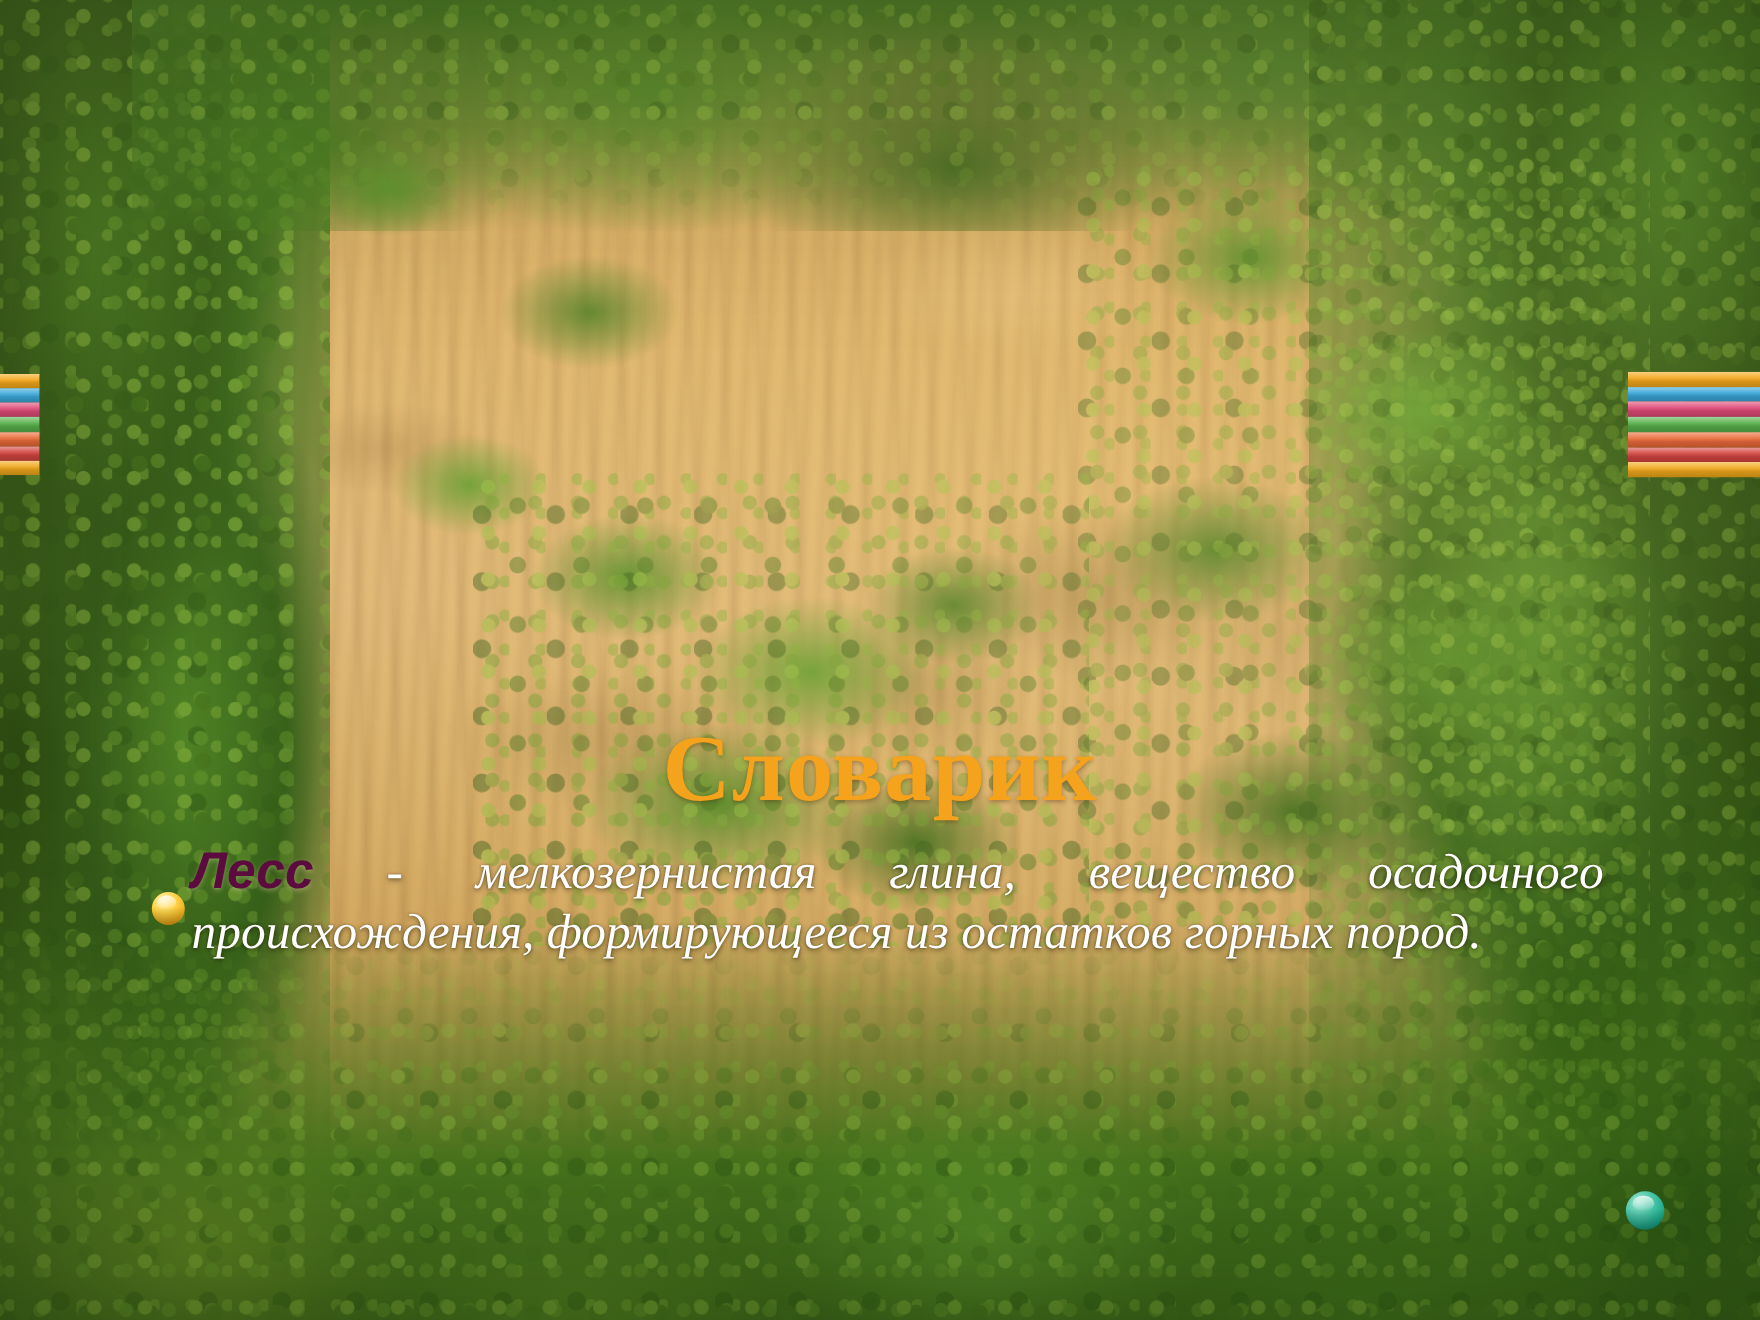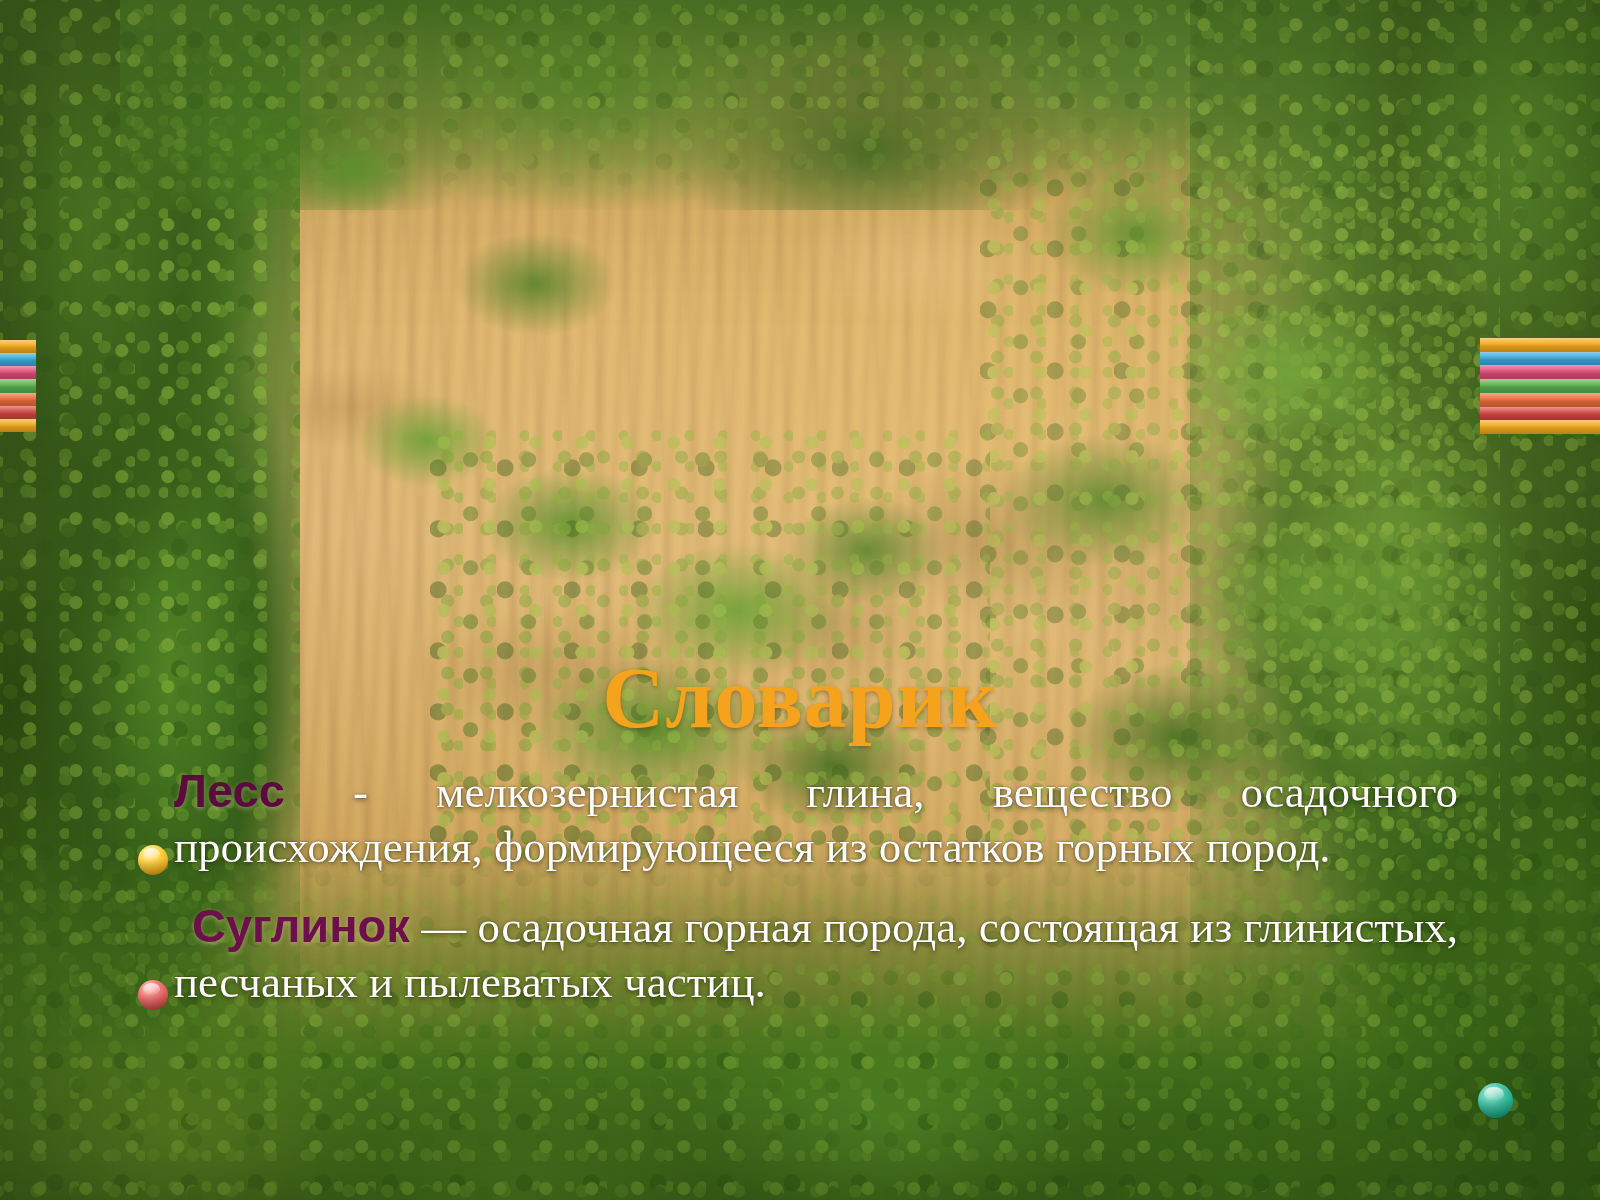--- a/index.html
+++ b/index.html
@@ -279,22 +279,23 @@
 
   #body-list {
     position: absolute;
     left: 138px; top: 762px;
     width: 1320px;
     margin: 0; padding: 0;
     list-style: none;
   }
   .bullet-row {
     display: flex;
-    align-items: flex-end;
+    align-items: center;
     margin-bottom: 22px;
+    font-style: italic;
   }
   .bullet-marker {
     width: 30px; height: 30px;
     margin-top: 16px;
     margin-right: 6px;
   }
   .marker-gold {
     background: radial-gradient(circle at 36% 26%, #fff3b8 0%, #ffd54a 36%, #f2b01c 70%, #d6920c 100%);
   }
   .marker-red {
@@ -377,20 +378,16 @@
 
     <div id="slide-title" style="color: rgb(245, 162, 28);">Словарик</div>
 
     <ul id="body-list">
 
       <li class="bullet-row" id="row-loess">
         <span class="sphere bullet-marker marker-gold"></span>
         <span class="bullet-text"><span class="term term-loess" style="color: rgb(92, 11, 62);">Лесс</span><span class="dash"> - </span><span>мелкозернистая глина, вещество осадочного происхождения, формирующееся из остатков горных пород.</span></span>
       </li>
 
-      <li class="bullet-row" id="row-loam">
-        <span class="sphere bullet-marker marker-red"></span>
-        <span class="bullet-text"><span class="term term-loam" style="color: rgb(108, 15, 75);">Суглинок</span><span class="dash"> — </span><span>осадочная горная порода, состоящая из глинистых, песчаных и пылеватых частиц.</span></span>
-      </li>
 
     </ul>
   </div>
 </div>
 
 </body></html>

